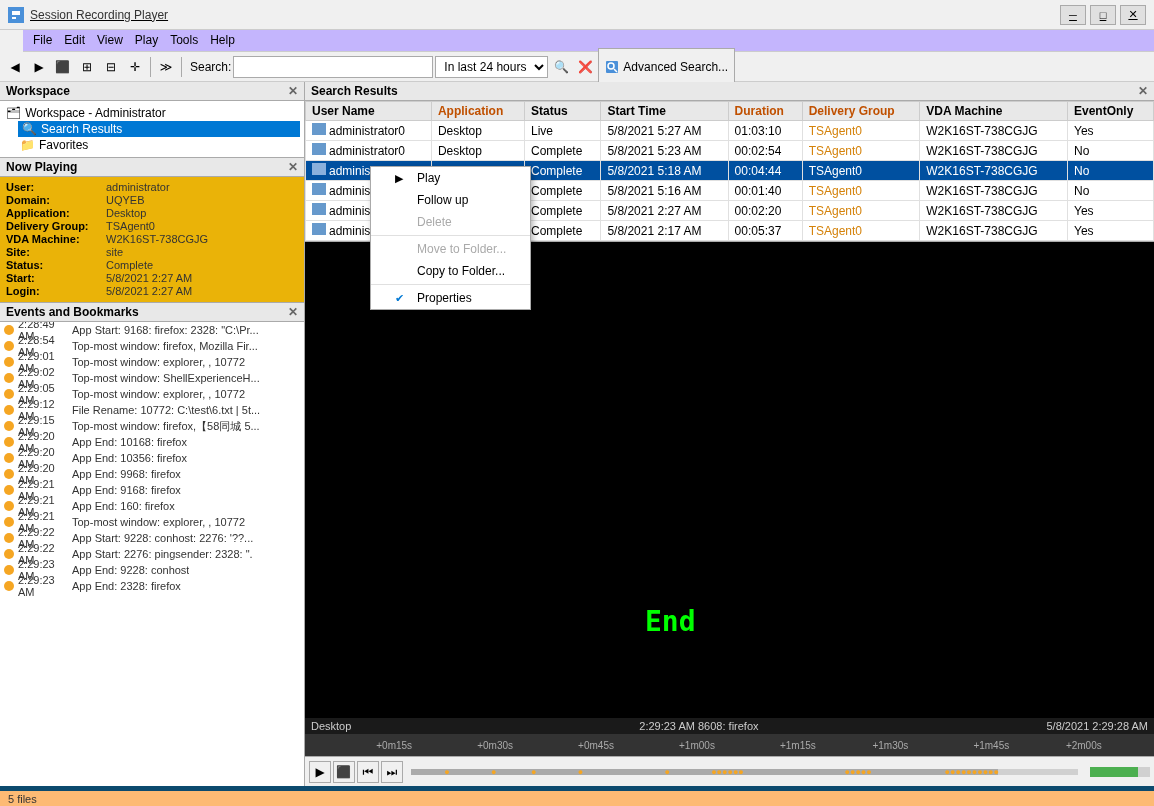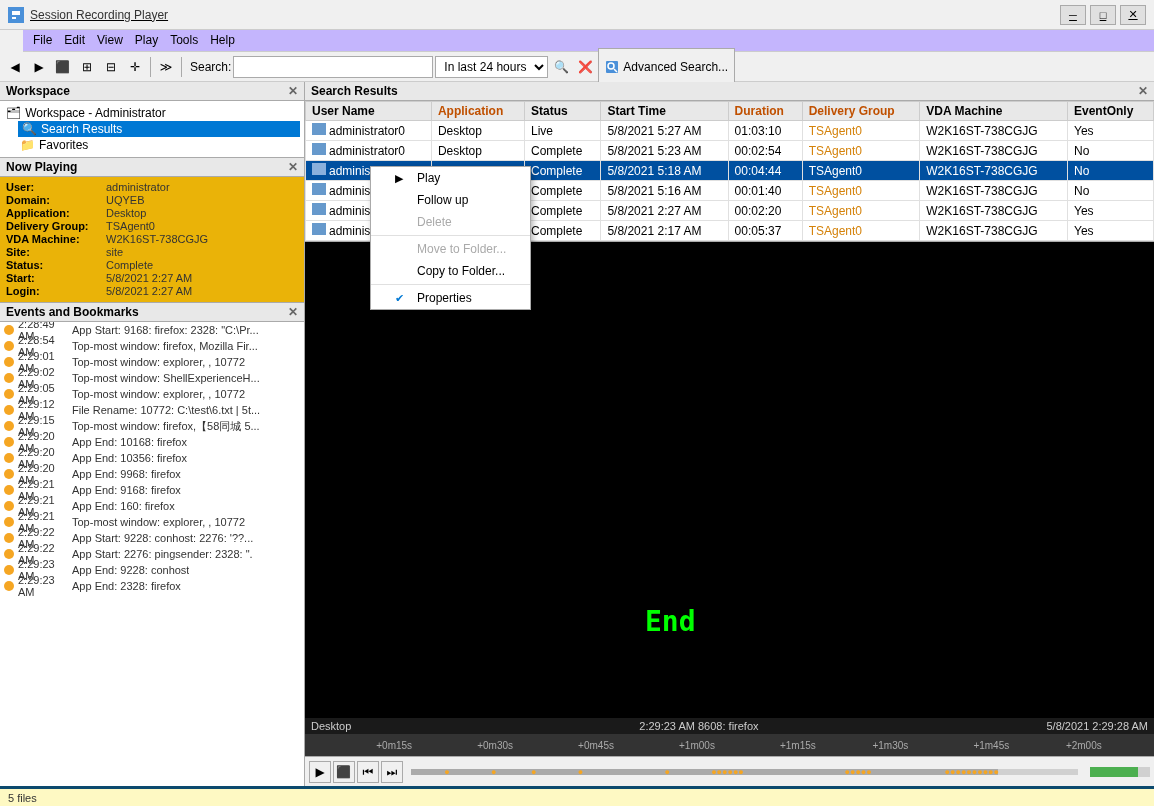--- a/index.html
+++ b/index.html
@@ -72,21 +72,21 @@
     .timeline-bar { background: #333; height: 22px; display: flex; align-items: center; padding: 0 4px; position: relative; }
     .timeline-marks { flex: 1; display: flex; align-items: center; overflow: hidden; position: relative; height: 22px; }
     
     
     .playback-controls { background: #f0f0f0; border-top: 1px solid #aaa; display: flex; align-items: center; height: 30px; padding: 0 4px; gap: 2px; }
     .pb-btn { width: 22px; height: 22px; border: 1px solid #aaa; background: #f0f0f0; display: flex; align-items: center; justify-content: center; cursor: pointer; font-size: 12px; }
     .pb-slider { flex: 1; height: 6px; background: #d0d0d0; position: relative; margin: 0 6px; }
     .pb-progress { height: 6px; background: #0078d4; width: 85%; }
     
     
-    .status-bar { background: #fef9c3; border-top: 3px solid #0c4a6e; height: 20px; display: flex; align-items: center; padding: 0 8px; font-size: 11px; justify-content: space-between; }
+    .status-bar { background: #fdba74; border-top: 5px solid #0c4a6e; height: 20px; display: flex; align-items: center; padding: 0 8px; font-size: 11px; justify-content: space-between; }
     .status-left { color: #333; }
     
     
     .preview-info { background: #1a1a1a; color: #ccc; font-size: 11px; padding: 2px 6px; display: flex; justify-content: space-between; }
     
     
     .context-menu { position: absolute; top: 166px; left: 370px; background: white; border: 1px solid #aaa; box-shadow: 2px 2px 6px rgba(0,0,0,0.3); z-index: 1000; min-width: 160px; }
     .ctx-item { padding: 4px 24px; cursor: pointer; font-size: 12px; display: flex; align-items: center; gap: 6px; }
     .ctx-item.disabled { color: #aaa; cursor: default; }
     .ctx-sep { height: 1px; background: #e0e0e0; margin: 2px 0; }

